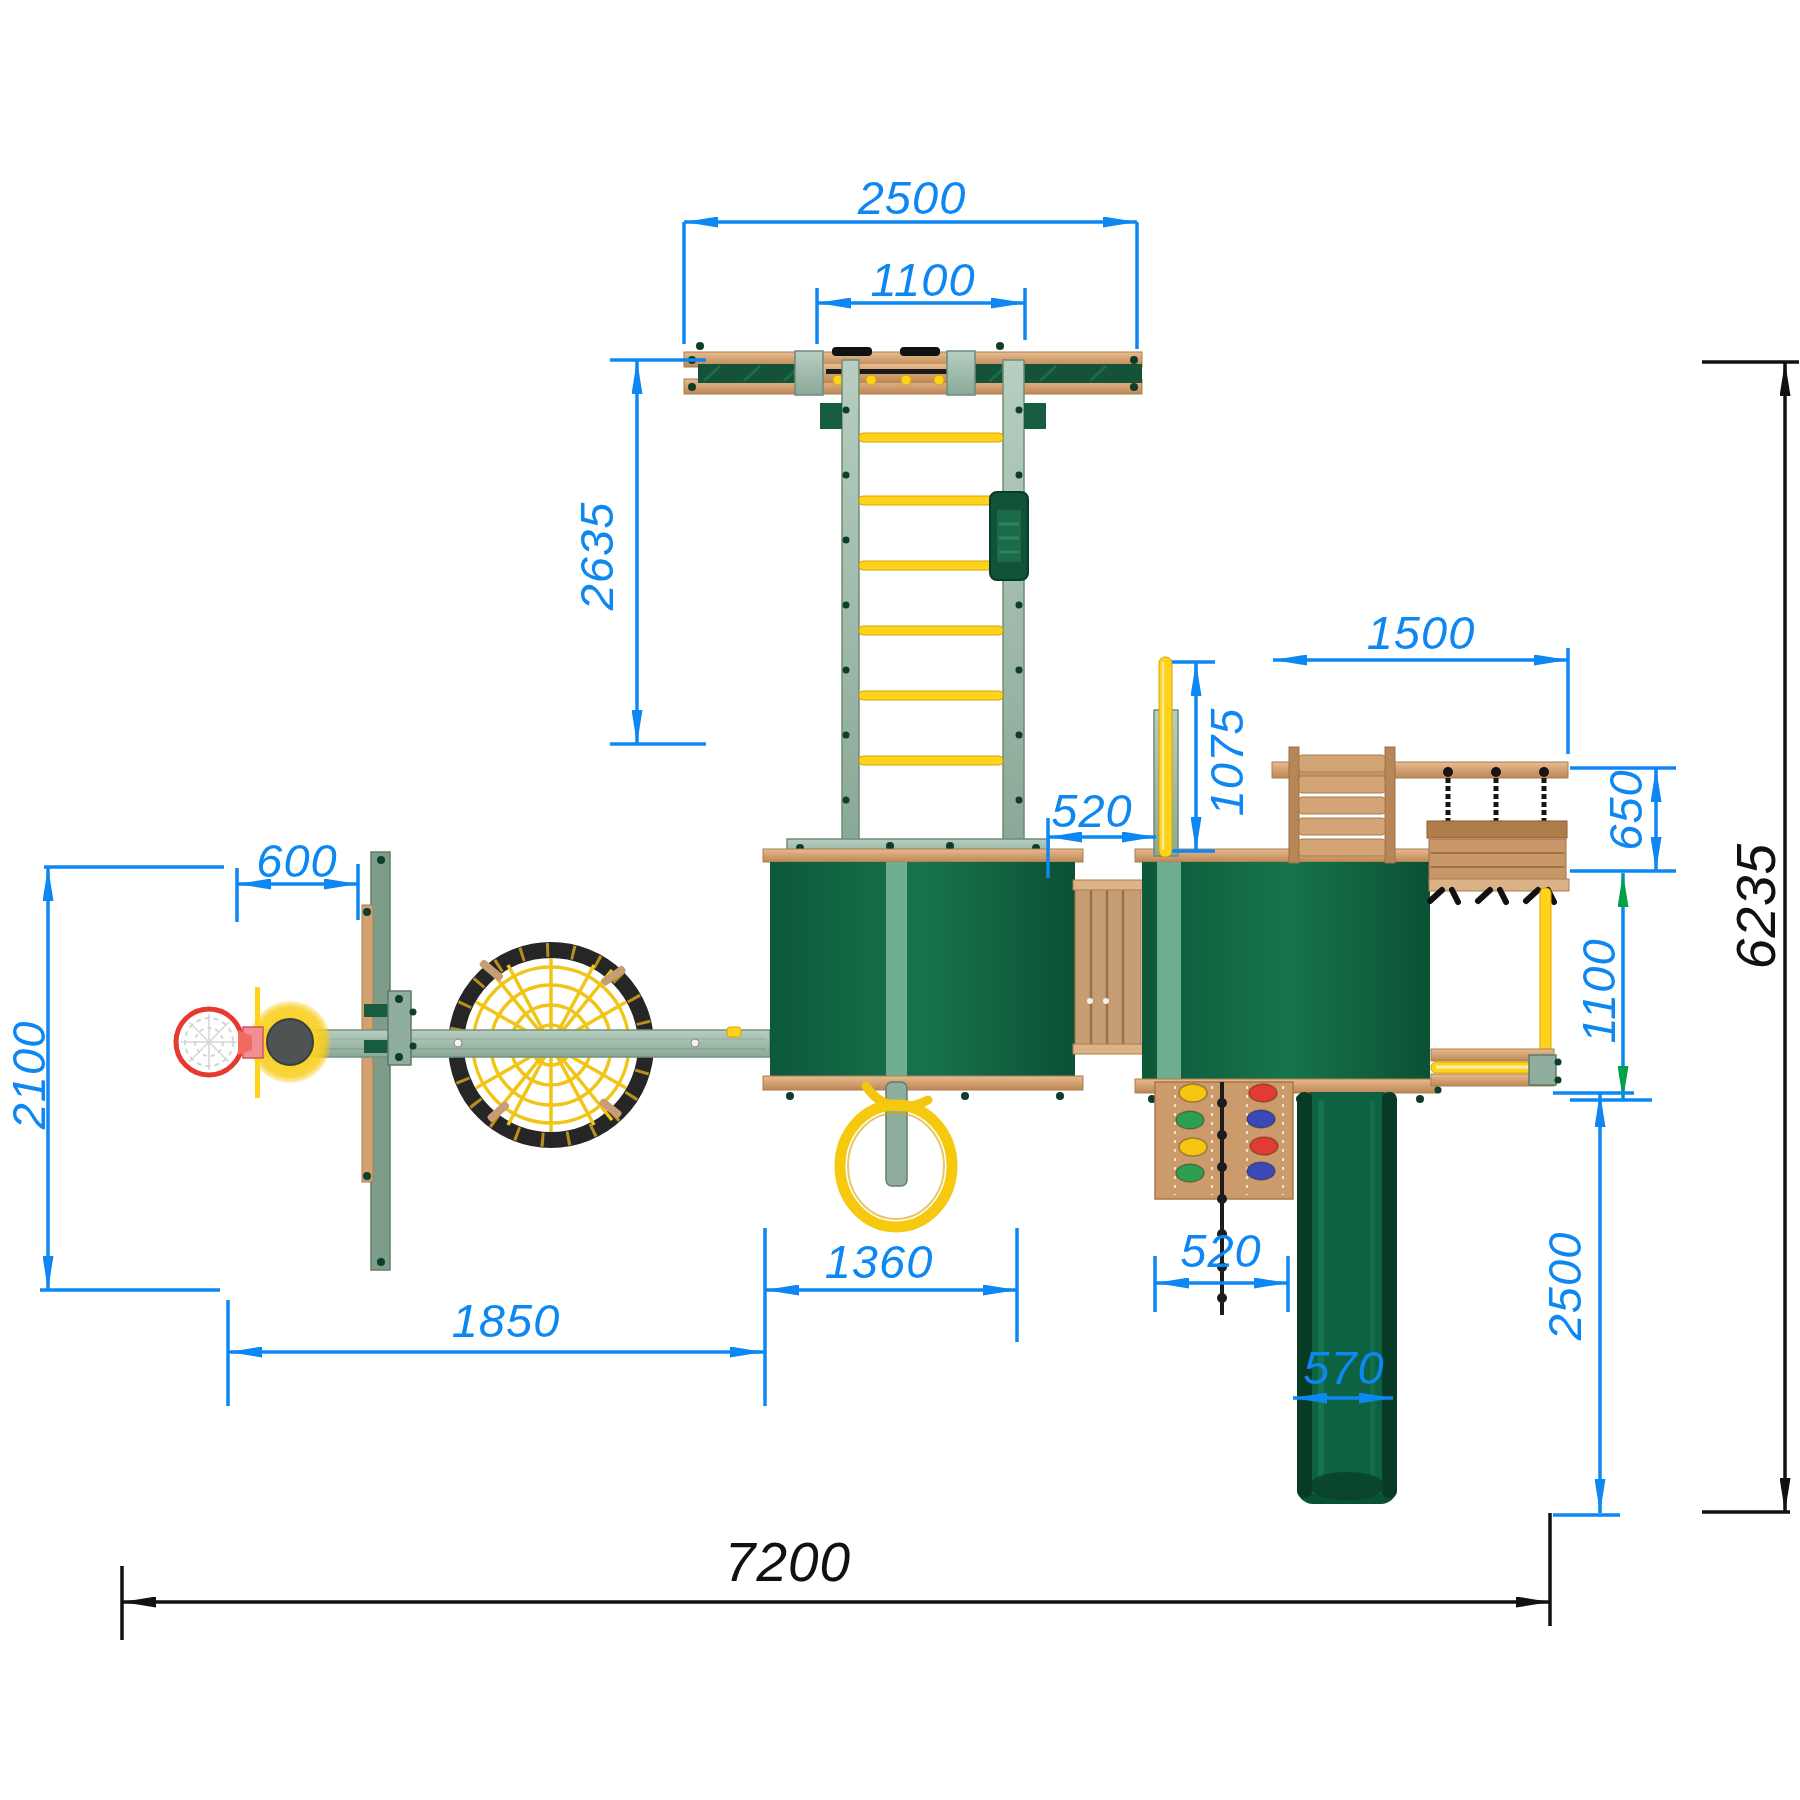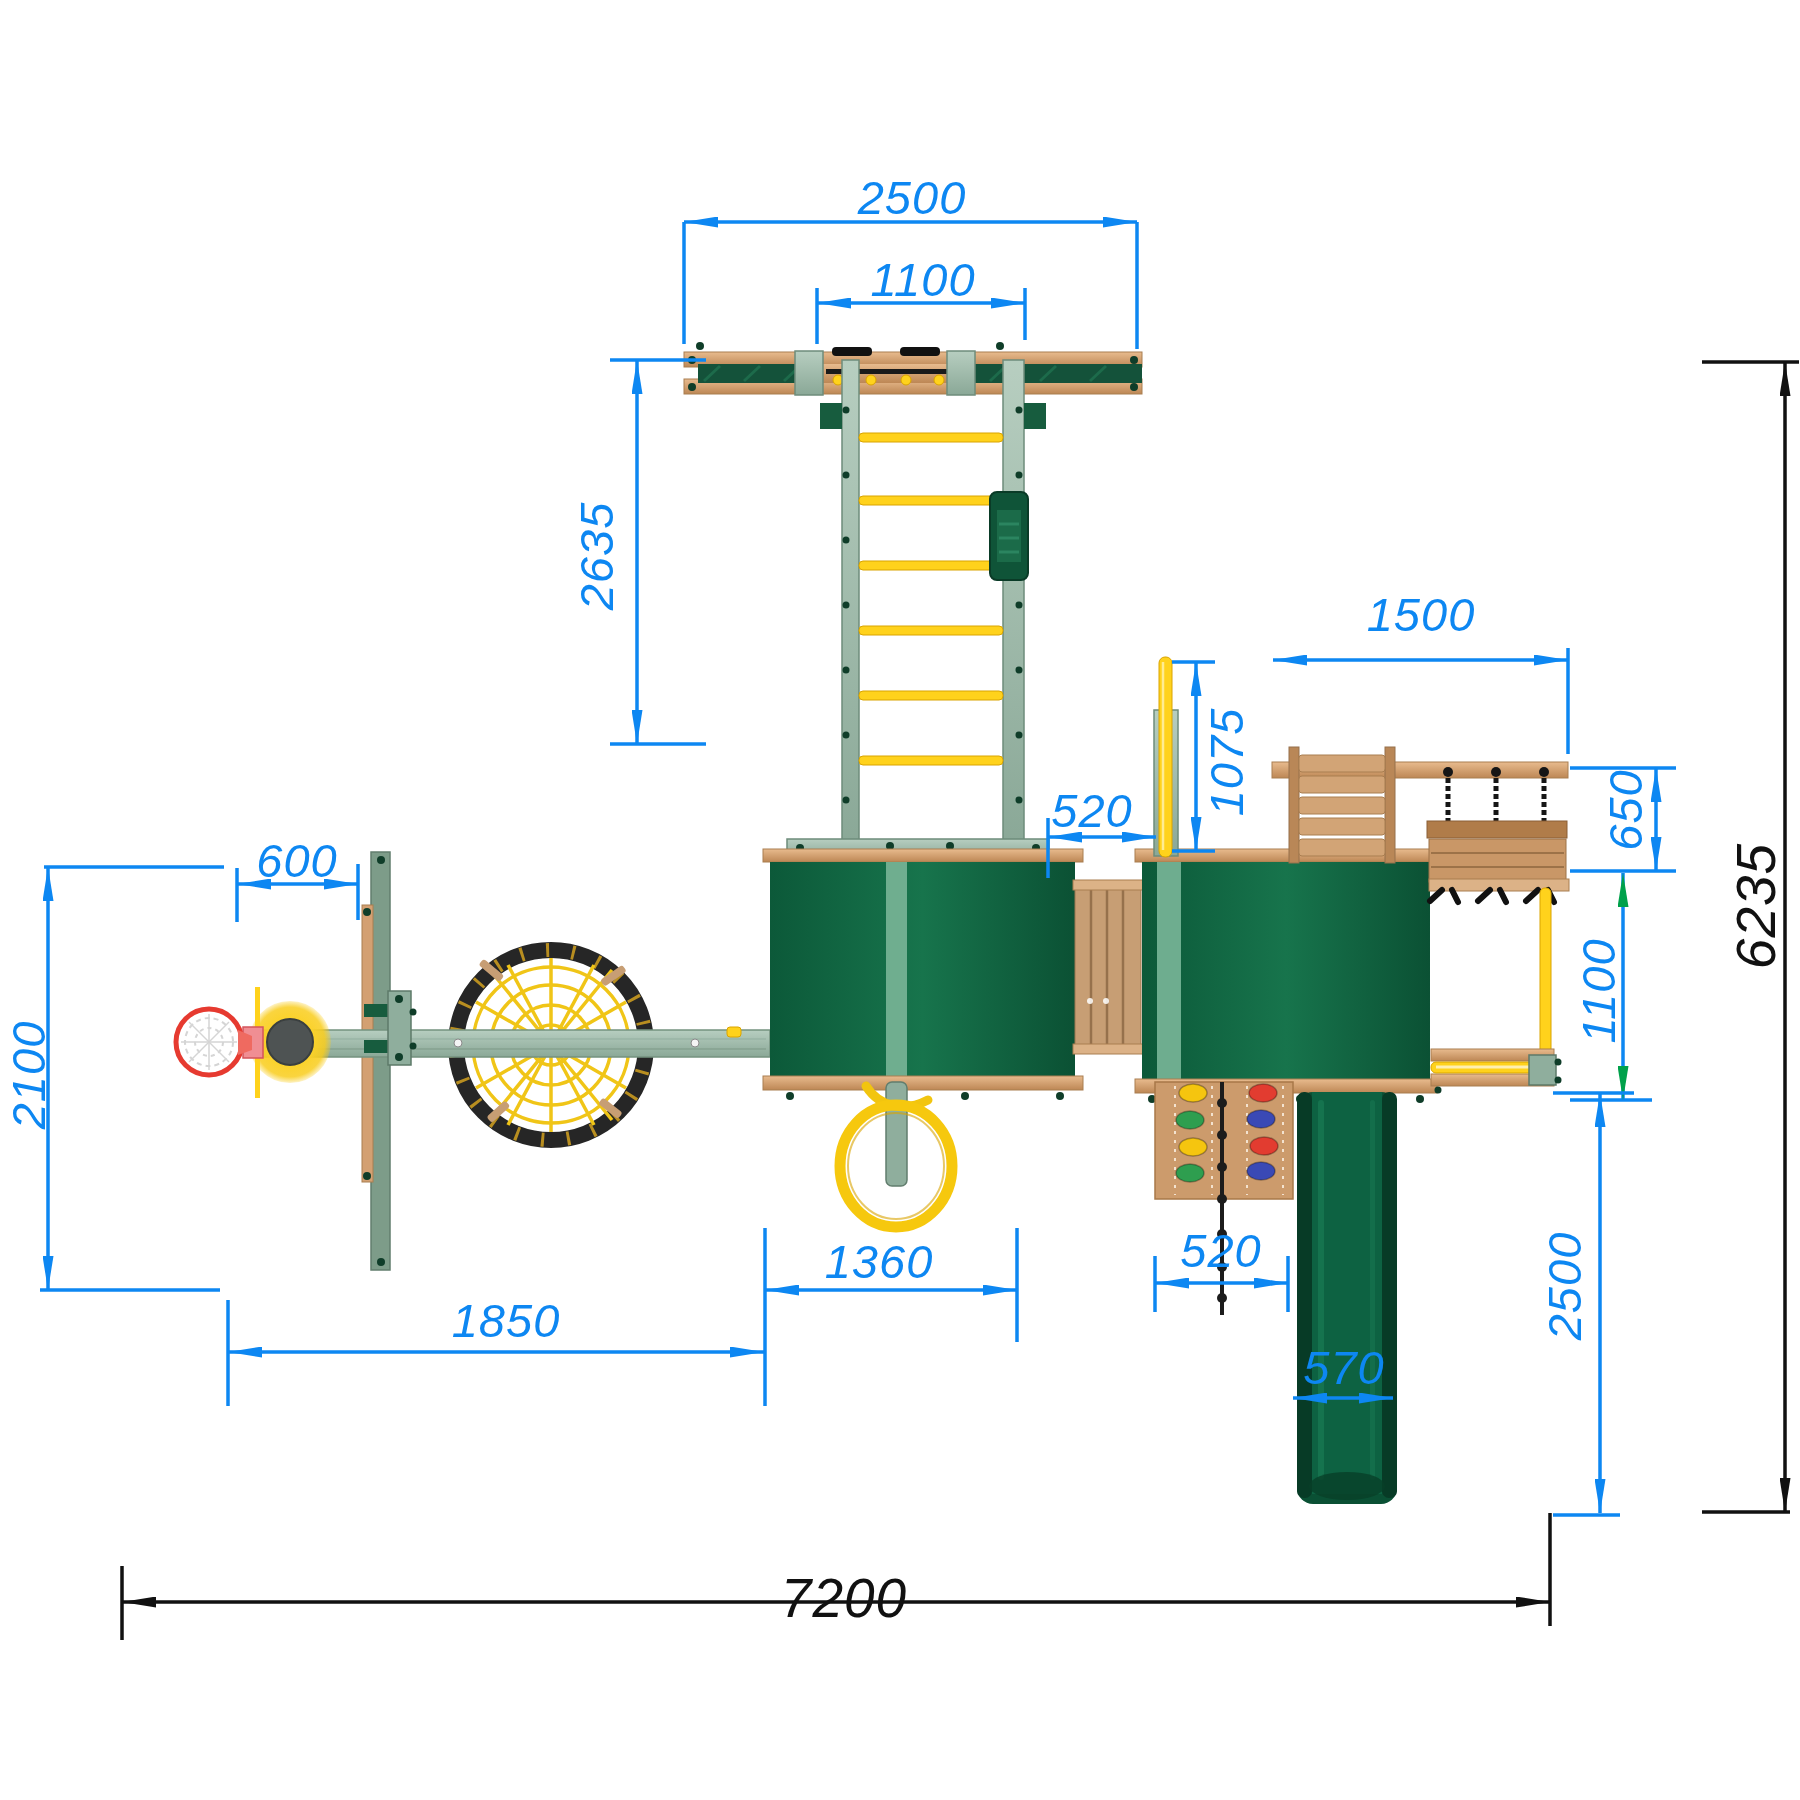--- a/index.html
+++ b/index.html
@@ -424,28 +424,28 @@
   <g>
     <line class="dk" x1="1702" y1="362" x2="1799" y2="362"></line>
     <line class="dk" x1="1702" y1="1512" x2="1790" y2="1512"></line>
     <line class="dk" x1="1785" y1="362" x2="1785" y2="1512" marker-start="url(#mK)" marker-end="url(#mK)"></line>
   </g>
 </svg>
 
 <span class="lbl" style="left:912px;top:197px;">2500</span>
 <span class="lbl" style="left:923px;top:279px;">1100</span>
 <span class="lbl v" style="left:596px;top:556px;">2635</span>
-<span class="lbl" style="left:1421px;top:614px;">1500</span>
+<span class="lbl" style="left:1421px;top:632px;">1500</span>
 <span class="lbl v" style="left:1226px;top:762px;">1075</span>
 <span class="lbl" style="left:1092px;top:810px;">520</span>
 <span class="lbl v" style="left:1625px;top:810px;">650</span>
 <span class="lbl" style="left:297px;top:860px;">600</span>
 <span class="lbl v" style="left:1598px;top:991px;">1100</span>
 <span class="lbl v" style="left:28px;top:1075px;">2100</span>
 <span class="lbl v" style="left:1564px;top:1286px;">2500</span>
 <span class="lbl" style="left:879px;top:1261px;">1360</span>
 <span class="lbl" style="left:1221px;top:1250px;">520</span>
 <span class="lbl" style="left:506px;top:1320px;">1850</span>
 <span class="lbl" style="left:1344px;top:1367px;text-align:right;">570</span>
-<span class="lbl black" style="left:844px;top:1562px;margin-top:36px;">7200</span>
+<span class="lbl black" style="left:788px;top:1562px;">7200</span>
 <span class="lbl black v" style="left:1756px;top:906px;">6235</span>
 
 </div>
 
 </body></html>

